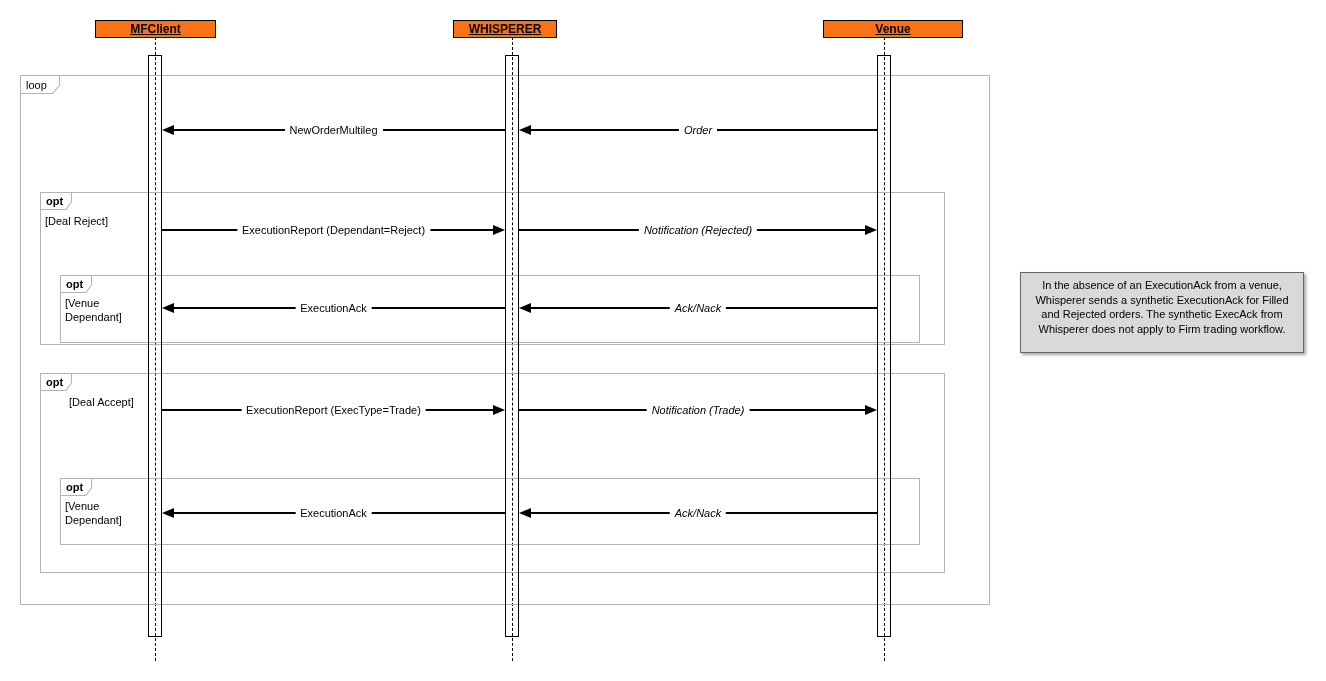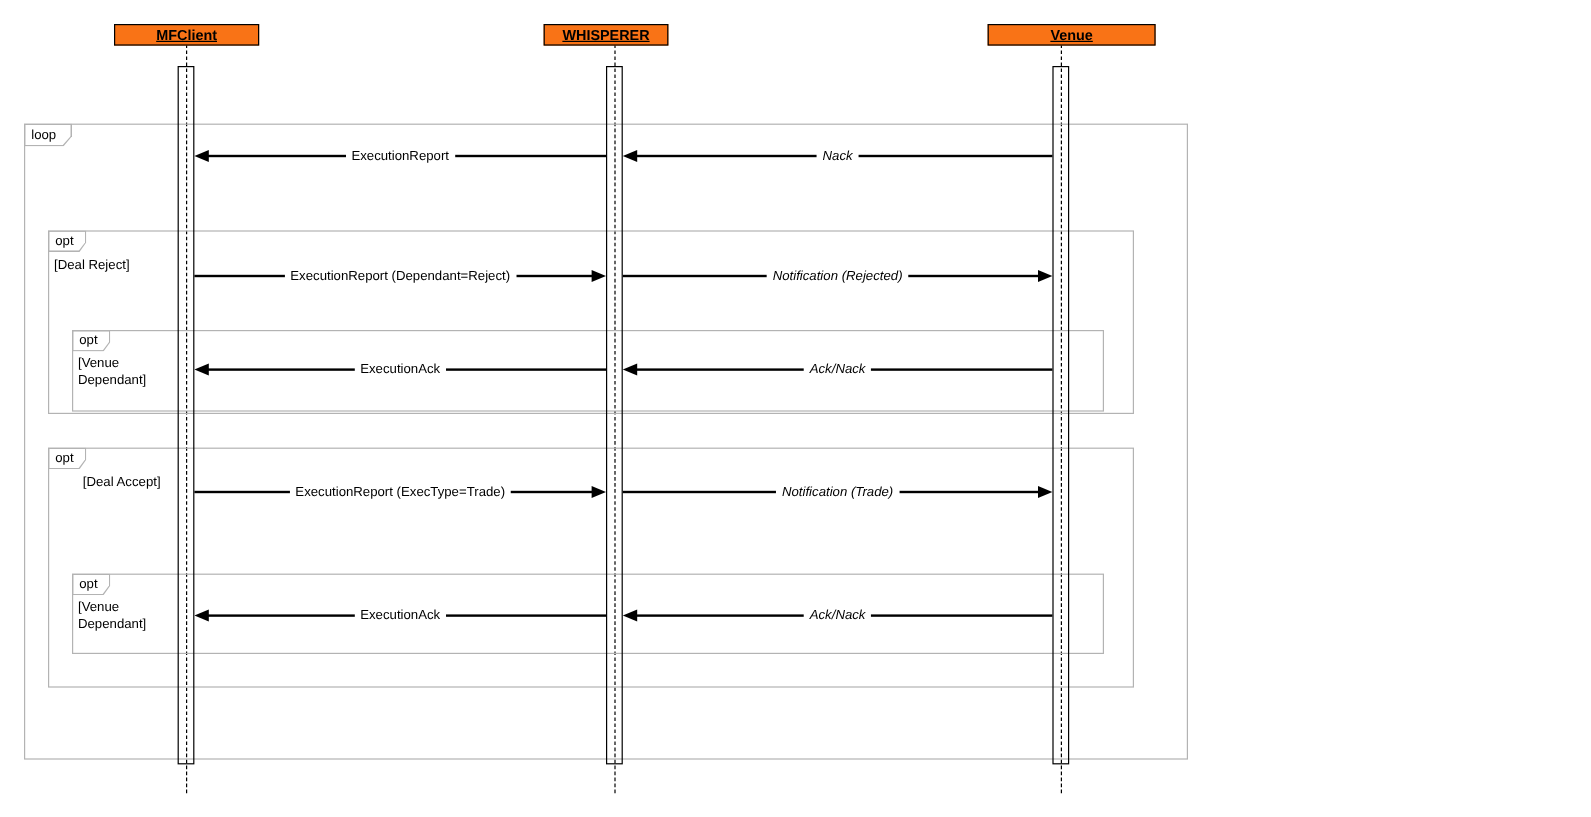--- a/index.html
+++ b/index.html
@@ -24,21 +24,21 @@
   .frag-tab .tab-outer {
     position:relative; background:#b3b3b3;
     clip-path: polygon(0 0, 100% 0, 100% 55%, 82% 100%, 0 100%);
   }
   .frag-tab .tab-inner {
     position:absolute; top:1px; left:1px; right:1px; bottom:1px; background:#fff;
     clip-path: polygon(0 0, 100% 0, 100% 55%, 82% 100%, 0 100%);
     display:flex; align-items:center; padding-left:5px; font-size:11px; color:#000;
   }
   .tab-loop { width:40px; height:19px; }
-  .tab-opt  { width:32px; height:18px; }
+  .tab-opt  { width:32px; height:18px;font-weight:bold; }
 
   .guard { position:absolute; font-size:11px; color:#000; line-height:1.25; }
 
   .msg { position:absolute; height:0; }
   .msg .line { position:absolute; top:-1px; left:0; right:0; border-top:2px solid #000; }
   .msg.dir-left  .line { left:11px; }
   .msg.dir-right .line { right:11px; }
   .msg .head { position:absolute; top:-5px; width:0; height:0;
     border-top:5px solid transparent; border-bottom:5px solid transparent; }
   .msg.dir-left  .head { left:0; border-right:12px solid #000; }
@@ -57,21 +57,21 @@
 </style>
 </head>
 <body>
 
 <div class="canvas">
 
   <div class="lifeline" style="left:155px; top:37px; height:624px;"></div>
   <div class="lifeline" style="left:512px; top:37px; height:624px;"></div>
   <div class="lifeline" style="left:884px; top:37px; height:624px;"></div>
 
-  <div class="fragment" style="left:20px; top:75px; width:970px; height:530px;margin-top:28px;">
+  <div class="fragment" style="left:20px; top:75px; width:970px; height:530px;">
     <div class="frag-tab">
       <div class="tab-outer tab-loop">
         <div class="tab-inner">loop</div>
       </div>
     </div>
   </div>
 
   <div class="fragment" style="left:40px; top:192px; width:905px; height:153px;">
     <div class="frag-tab">
       <div class="tab-outer tab-opt">
@@ -112,27 +112,27 @@
   <div class="activation" style="left:505px; top:55px; height:582px;"></div>
   <div class="activation" style="left:877px; top:55px; height:582px;"></div>
 
   <div class="actor" style="left:95px; top:20px; width:121px;">MFClient</div>
   <div class="actor" style="left:453px; top:20px; width:104px;text-align:center;">WHISPERER</div>
   <div class="actor" style="left:823px; top:20px; width:140px;">Venue</div>
 
   <div class="msg dir-left" style="left:162px; top:130px; width:343px;">
     <div class="line"></div>
     <div class="head"></div>
-    <span class="label">ExecutionReport</span>
+    <span class="label">NewOrderMultileg</span>
   </div>
 
   <div class="msg dir-left italic" style="left:519px; top:130px; width:358px;">
     <div class="line"></div>
     <div class="head"></div>
-    <span class="label">Nack</span>
+    <span class="label">Order</span>
   </div>
 
   <div class="msg dir-right" style="left:162px; top:230px; width:343px;">
     <div class="line"></div>
     <div class="head"></div>
     <span class="label">ExecutionReport (Dependant=Reject)</span>
   </div>
 
   <div class="msg dir-right italic" style="left:519px; top:230px; width:358px;">
     <div class="line"></div>
@@ -169,14 +169,15 @@
     <div class="head"></div>
     <span class="label">ExecutionAck</span>
   </div>
 
   <div class="msg dir-left italic" style="left:519px; top:513px; width:358px;">
     <div class="line"></div>
     <div class="head"></div>
     <span class="label">Ack/Nack</span>
   </div>
 
+  <div class="note" style="left:1020px; top:272px; width:284px; height:81px;">In the absence of an ExecutionAck from a venue, Whisperer sends a synthetic ExecutionAck for Filled and Rejected orders. The synthetic ExecAck from Whisperer does not apply to Firm trading workflow.</div>
 
 </div>
 
 </body></html>

